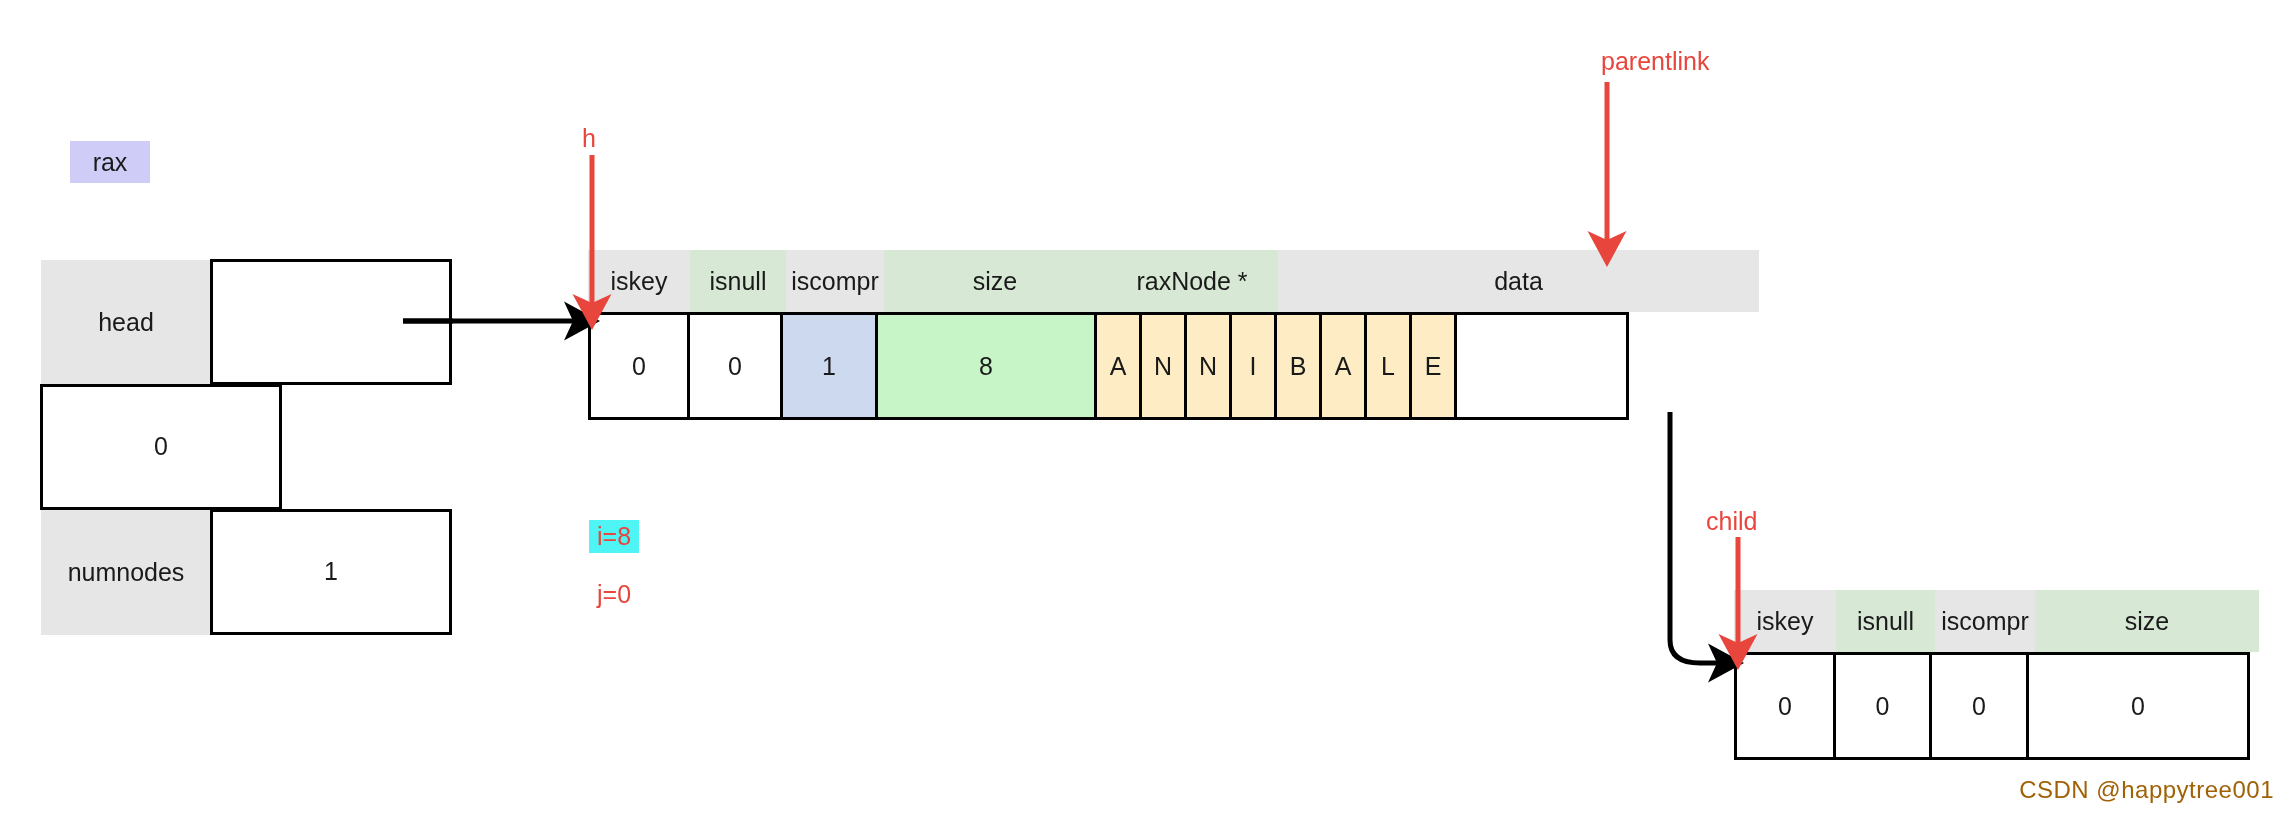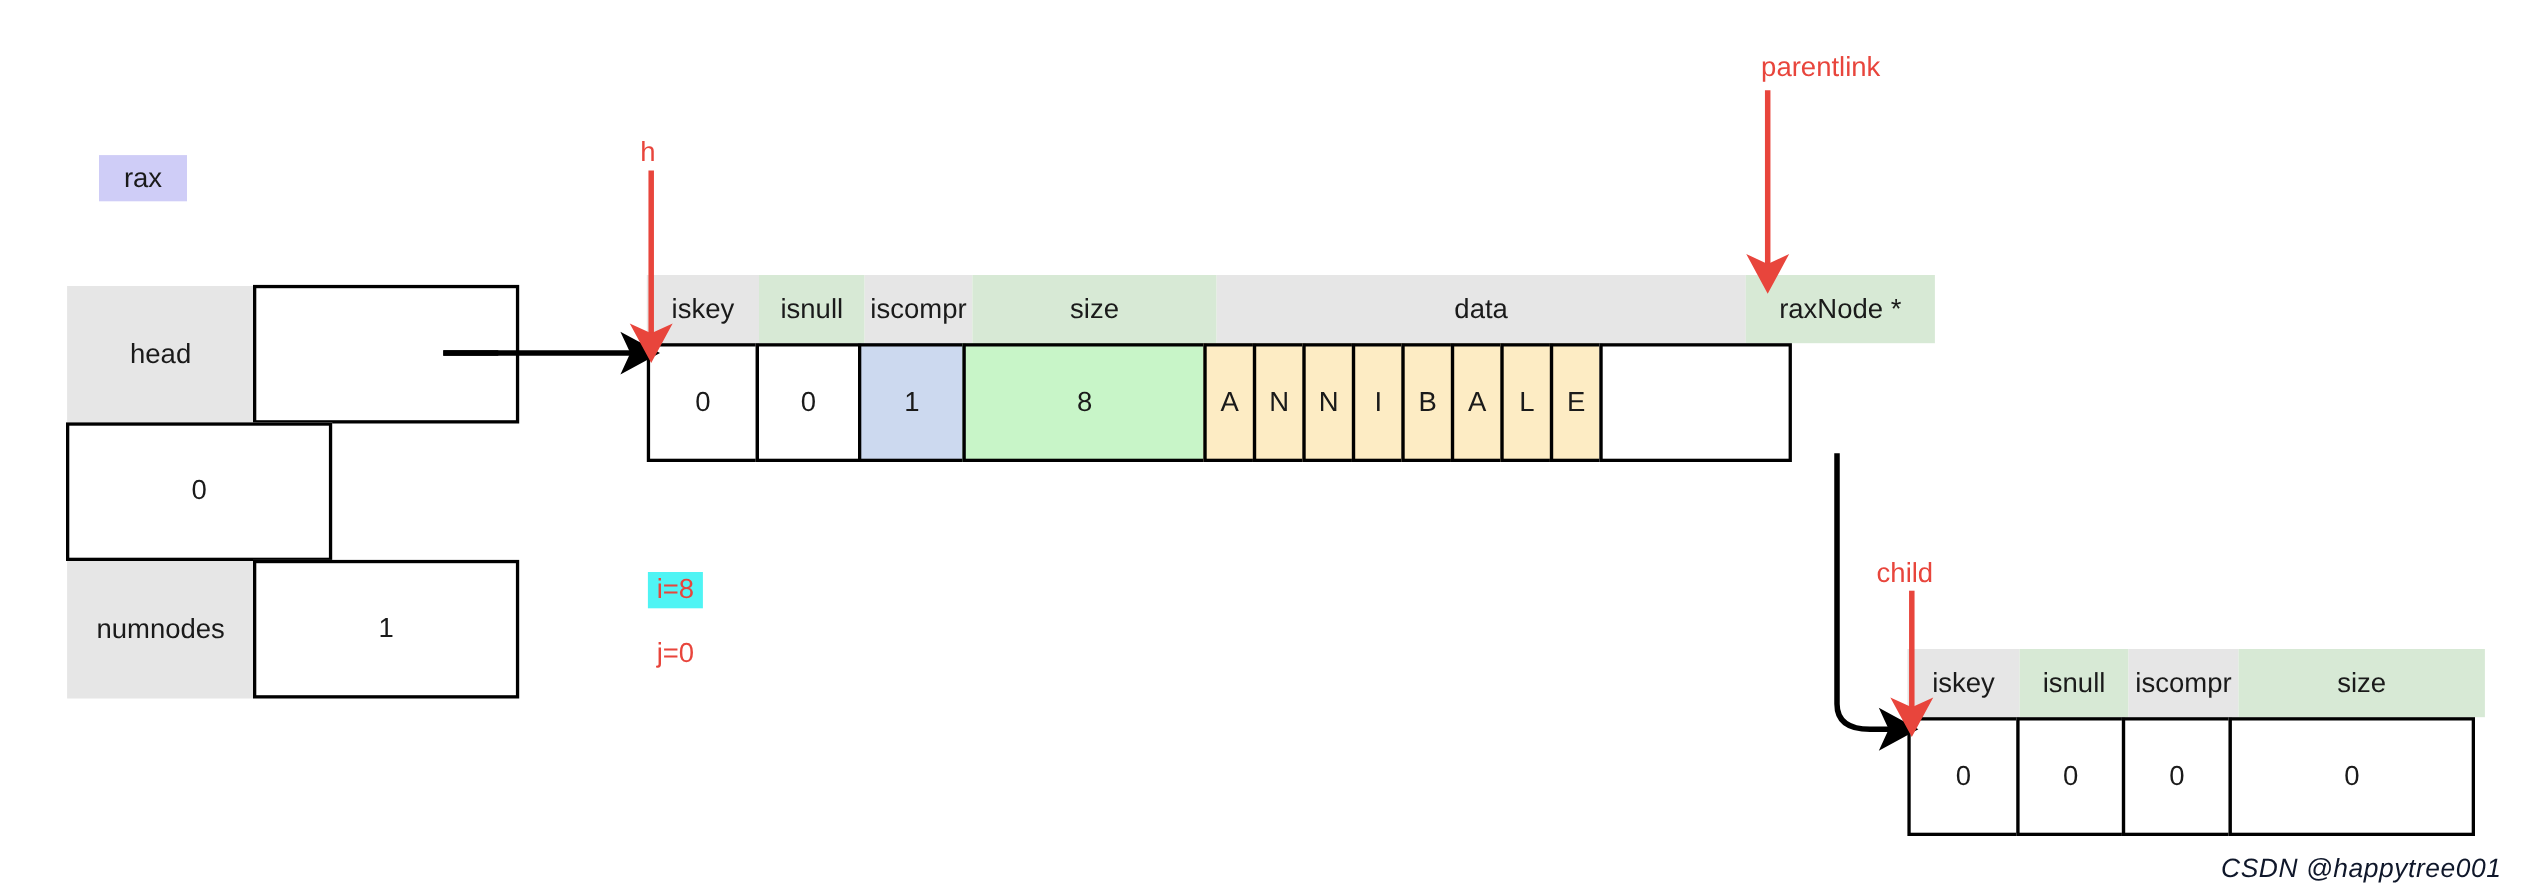--- a/index.html
+++ b/index.html
@@ -7,21 +7,21 @@
     font-family:"Liberation Sans","DejaVu Sans",sans-serif;
     color:#1a1a1a;
   }
   #canvas{
     position:relative;
     width:2296px;
     height:814px;
     background:#ffffff;
     overflow:hidden;
   }
-  .abs{position:absolute;margin-left:20px;}
+  .abs{position:absolute;}
 
   
   #rax-label{
     left:70px; top:141px;
     width:80px; height:42px;
     background:#cfcdf7;
     display:flex;align-items:center;justify-content:center;
     font-size:25px;
     color:#1a1a1a;
   }
@@ -98,23 +98,22 @@
   svg.overlay{
     position:absolute;
     left:0;top:0;
     width:2296px;height:814px;
     pointer-events:none;
   }
 
   #watermark{
     right:22px; bottom:10px;
     font-size:24px;
-    color:#0f172a;
+    color:#a16207;
     letter-spacing:0.5px;
-    font-style:italic;
   }
 </style>
 </head>
 <body>
 
 <div id="canvas">
 
   <div class="abs" id="rax-label">rax</div>
 
   <div class="abs" id="rax-struct">
@@ -130,22 +129,22 @@
       <div class="val">1</div>
     </div>
   </div>
 
   <div class="node-wrap" id="parent-node" style="left:588px;top:250px;">
     <div class="node-head">
       <div class="hcell gray" style="width:102px;">iskey</div>
       <div class="hcell green" style="width:96px;">isnull</div>
       <div class="hcell gray" style="width:98px;">iscompr</div>
       <div class="hcell green" style="width:222px;">size</div>
+      <div class="hcell green" style="width:172px;">raxNode *</div>
       <div class="hcell gray" style="width:481px;">data</div>
-      <div class="hcell green" style="width:172px;">raxNode *</div>
     </div>
     <div class="node-body">
       <div class="bcell" style="width:102px;">0</div>
       <div class="bcell" style="width:96px;">0</div>
       <div class="bcell blue" style="width:98px;">1</div>
       <div class="bcell lgreen" style="width:222px;">8</div>
 
       <div class="bcell orange" style="width:48px;">A</div>
       <div class="bcell orange" style="width:48px;">N</div>
       <div class="bcell orange" style="width:48px;">N</div>

